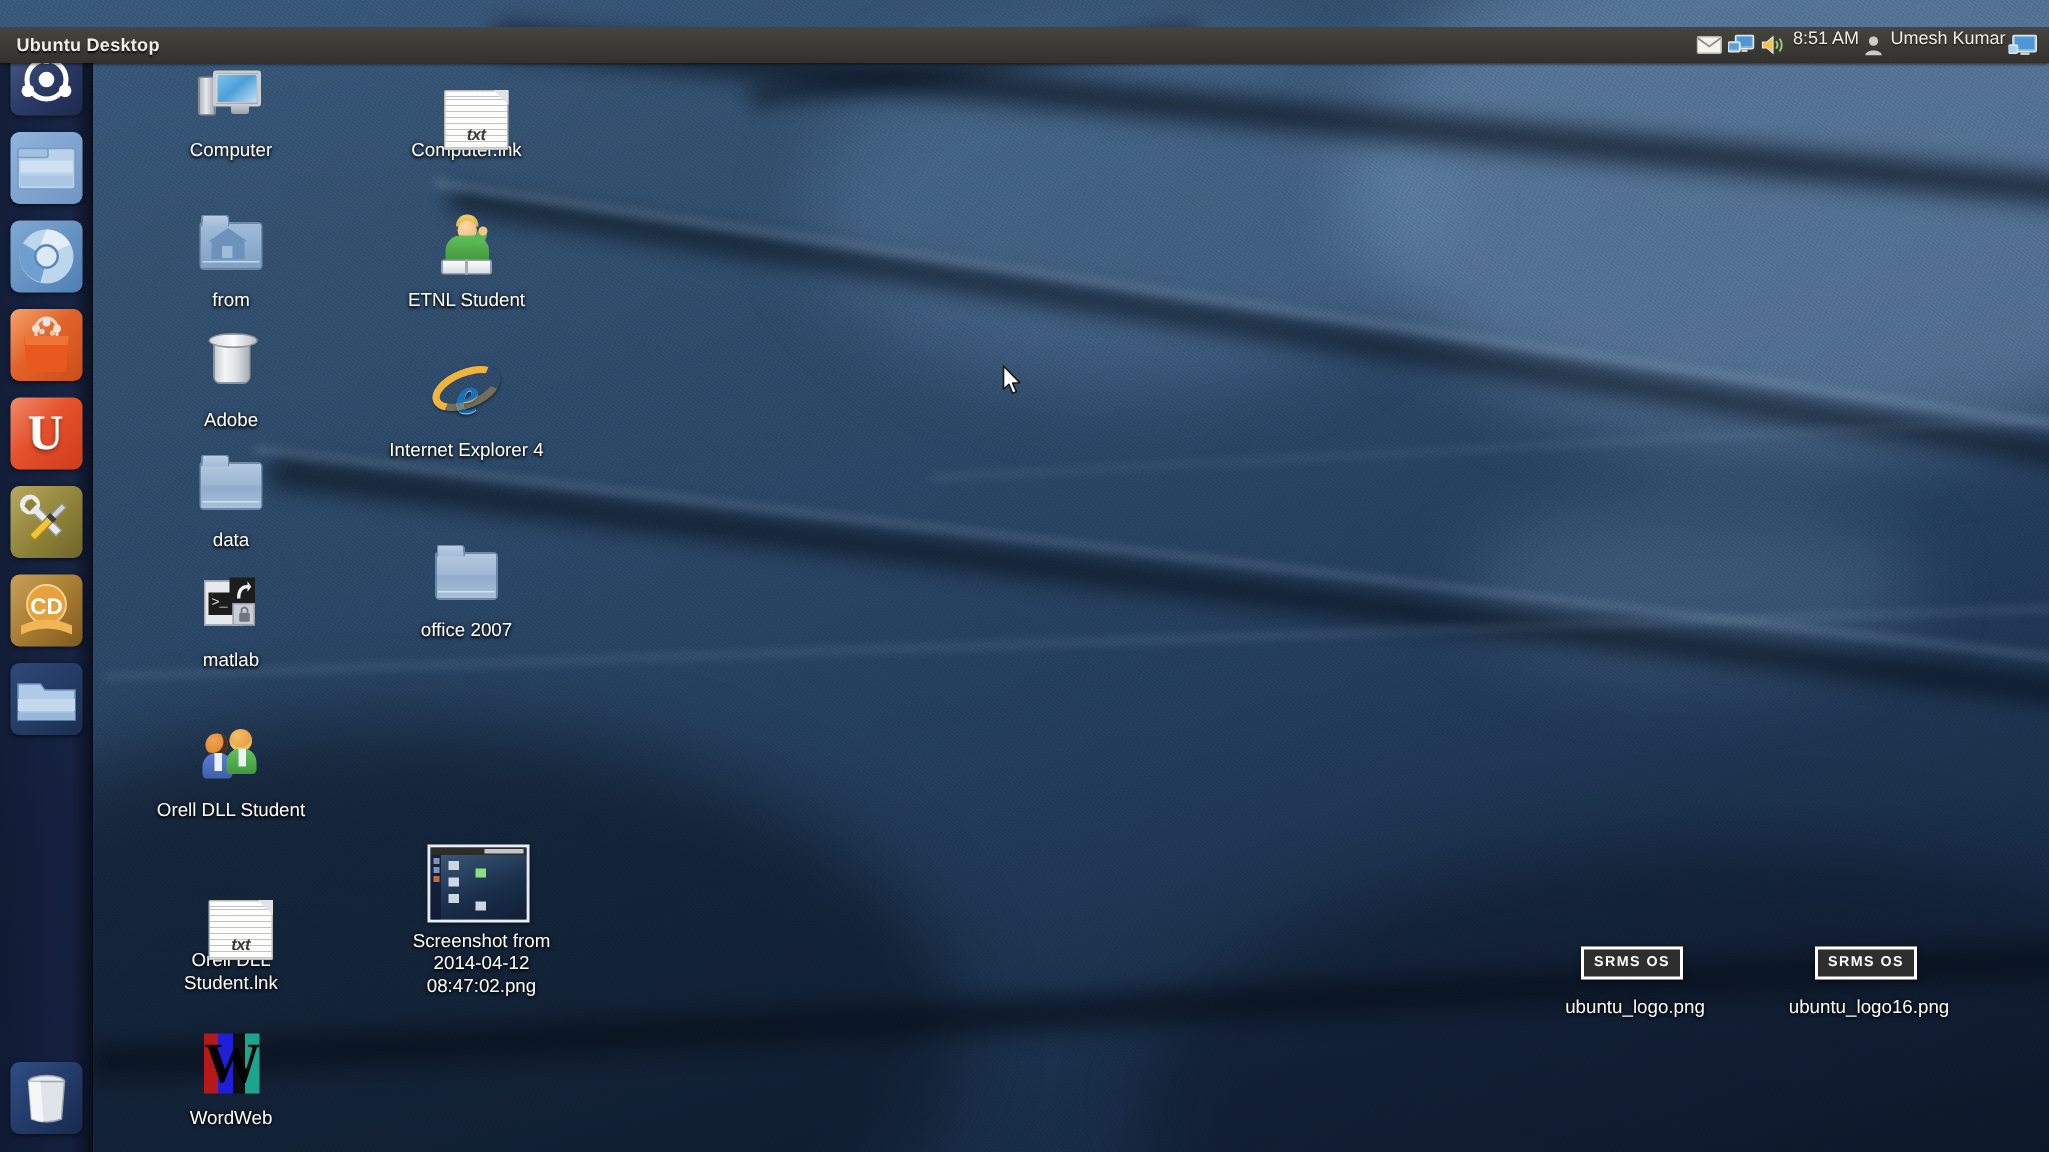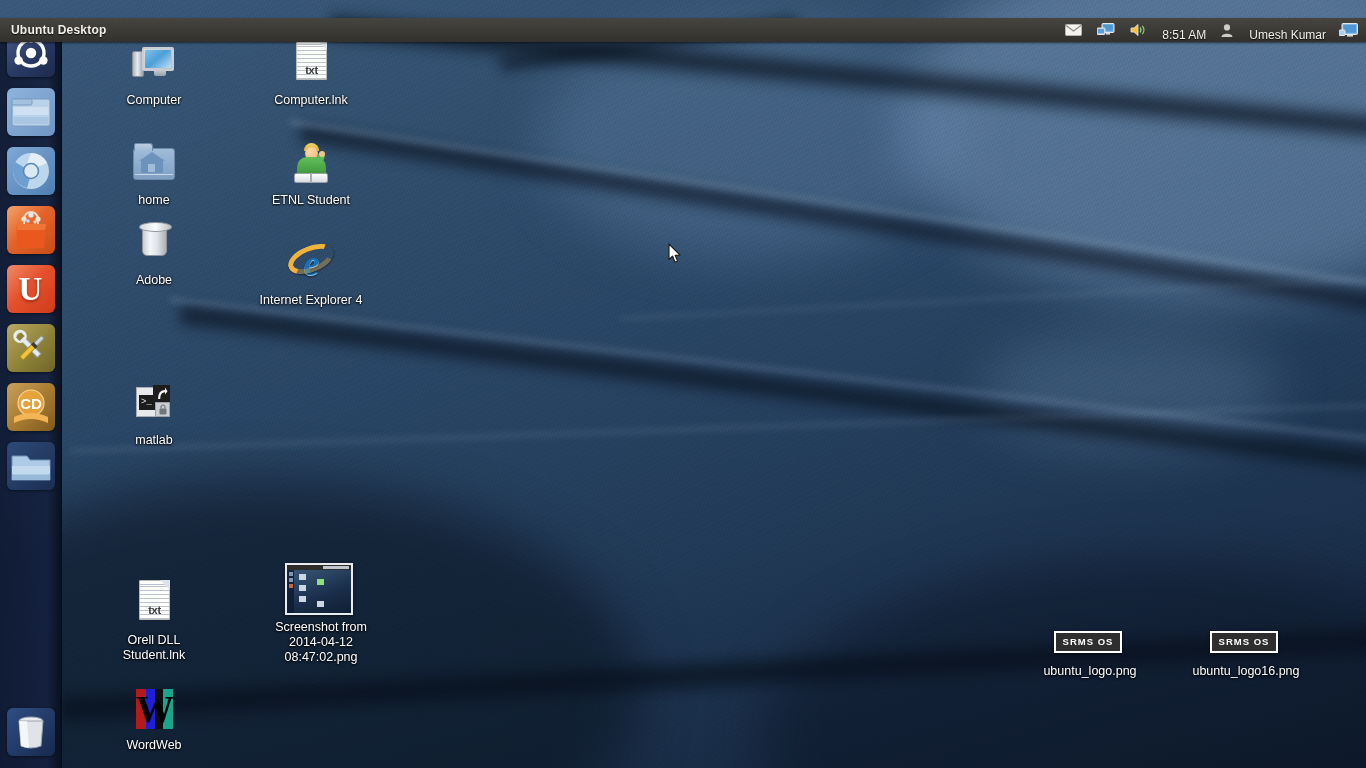--- a/index.html
+++ b/index.html
@@ -31,21 +31,21 @@
   .ridge { position:absolute; background:linear-gradient(to bottom, rgba(190,215,240,0) 0%, rgba(190,215,240,.55) 50%, rgba(190,215,240,0) 100%); filter:blur(3px); }
   .blob  { position:absolute; border-radius:50%; filter:blur(26px); }
 
   
   #panel { position:absolute; top:0; left:0; width:1366px; height:24px; z-index:40;
     background:linear-gradient(to bottom,#46443e 0%,#3d3b36 48%,#33312d 100%);
     box-shadow:0 1px 2px rgba(0,0,0,.55);
     display:flex; align-items:center;margin-top:18px; }
   #panel-title { color:#f2efe9; font-size:12px; font-weight:bold; margin-left:11px;
     text-shadow:0 1px 1px rgba(0,0,0,.8); letter-spacing:.2px; }
-  #tray { margin-left:auto; display:flex; align-items:flex-end; gap:11px; padding-right:6px; }
+  #tray { margin-left:auto; display:flex; align-items:flex-start; padding-right:6px; }
   .tray-item { display:flex; align-items:center; height:24px; padding:0 2px; }
   .tray-text { color:#f2efe9; font-size:12px; text-shadow:0 1px 1px rgba(0,0,0,.8); white-space:nowrap; }
   #clock { margin:0 2px; }
   #username { margin-left:3px; }
 
   
   #launcher { position:absolute; top:24px; left:0; width:62px; height:744px; z-index:35;
     background:linear-gradient(to right, rgba(16,26,52,.93) 0%, rgba(20,32,62,.90) 78%, rgba(9,15,30,.95) 100%);
     border-right:1px solid rgba(0,0,0,.55);
     display:flex; flex-direction:column; align-items:center; padding-top:5px; }
@@ -61,24 +61,24 @@
     text-shadow:0 1px 2px rgba(0,0,0,.95), 0 0 3px rgba(0,0,0,.85); word-wrap:break-word; }
 
   
   .folder { position:absolute; left:3px; top:8px; width:42px; height:32px; border-radius:2px 3px 3px 3px;
     background:linear-gradient(to bottom,#b4c9e0 0%,#9db7d4 46%,#8fabcb 52%,#a9c1da 100%);
     border:1px solid #6f8aa8; }
   .folder:before { content:""; position:absolute; left:0; top:-6px; width:17px; height:7px;
     background:linear-gradient(to bottom,#b9cde3,#a2bad6); border:1px solid #6f8aa8; border-bottom:none; border-radius:2px 3px 0 0; }
   .folder:after { content:""; position:absolute; left:1px; right:1px; bottom:4px; height:1px; background:rgba(255,255,255,.55); }
 
-  .doc { position:absolute; left:9px; top:0; width:31px; height:40px; background:#fdfdfb;
+  .doc { position:absolute; left:9px; top:20px; width:43px; height:40px; background:#fdfdfb;
     border:1px solid #b9b9b2; border-radius:1px;
     background-image:repeating-linear-gradient(to bottom, rgba(150,165,185,.65) 0px, rgba(150,165,185,.65) 1px, transparent 1px, transparent 4px);
-    background-position:0 5px; background-size:100% 100%; }
+    background-position:0 5px; background-size:100% 100%;font-style:italic; }
   .doc:after { content:""; position:absolute; right:-1px; top:-1px; border-width:0 10px 10px 0; border-style:solid;
     border-color:transparent #dfe3e8 transparent transparent; }
   .doc .txt { position:absolute; left:0; right:0; bottom:3px; text-align:center; font-size:11px;
     font-weight:bold; color:#3a3a3a; font-family:"Liberation Sans", sans-serif; letter-spacing:-.3px; }
 
   .trashcan { position:absolute; left:12px; top:5px; width:25px; height:31px; border-radius:3px 3px 5px 5px;
     background:linear-gradient(to right,#c8cdd2 0%,#f4f6f8 30%,#dfe3e7 62%,#aab0b7 100%);
     border:1px solid #8e949b; }
   .trashcan:before { content:""; position:absolute; left:-4px; top:-4px; width:31px; height:8px; border-radius:50%;
     background:linear-gradient(to right,#d5dade,#fafbfc,#b9bfc5); border:1px solid #8e949b; }
@@ -308,30 +308,36 @@
     </div>
     <div class="label">Computer</div>
   </div>
 
   <div class="dicon" style="left:95px;top:140px;">
     <div class="glyph">
       <span class="folder" style="background:linear-gradient(to bottom,#9fbcd9,#7fa0c4);"></span>
       <span class="house"></span>
       <span style="position:absolute;left:18px;top:24px;width:7px;height:8px;background:#9fbcd9;"></span>
     </div>
-    <div class="label">home</div>
+    <div class="label">from</div>
   </div>
 
   <div class="dicon" style="left:95px;top:220px;">
     <div class="glyph">
       <span class="trashcan"></span>
     </div>
     <div class="label">Adobe</div>
   </div>
 
+  <div class="dicon" style="left:95px;top:300px;">
+    <div class="glyph">
+        <span class="folder"></span>
+      </div>
+    <div class="label">data</div>
+  </div>
 
   <div class="dicon" style="left:95px;top:380px;">
     <div class="glyph">
       <div class="script">
         <span style="position:absolute;left:0;top:2px;width:26px;height:30px;background:#e7e9ec;border:1px solid #a8adb3;"></span>
         <span style="position:absolute;left:3px;top:10px;width:19px;height:15px;background:#1c1c1c;"></span>
         <span style="position:absolute;left:5px;top:13px;color:#e9e9e9;font-family:'Liberation Mono',monospace;font-size:9px;line-height:9px;">&gt;_</span>
         <span style="position:absolute;left:17px;top:0px;width:17px;height:17px;background:#1d1d1d;"></span>
         <svg style="position:absolute;left:20px;top:2px;" width="12" height="13" viewBox="0 0 12 13" aria-hidden="true">
           <path d="M2 12 Q2 3 9 3 L9 0.5 L11.5 4.2 L9 7.5 L9 5.2 Q4.2 5.2 4.2 12 Z" fill="#f1f3f5"></path>
@@ -339,20 +345,33 @@
         <span style="position:absolute;left:19px;top:17px;width:15px;height:15px;background:#c9ced4;border:1px solid #9aa0a6;"></span>
         <svg style="position:absolute;left:22px;top:19px;" width="10" height="11" viewBox="0 0 10 11" aria-hidden="true">
           <rect x="1.5" y="4.5" width="7" height="6" rx="1" fill="#6f767d"></rect>
           <path d="M3 4.5 V3 A2 2 0 0 1 7 3 V4.5" fill="none" stroke="#6f767d" stroke-width="1.2"></path>
         </svg>
       </div>
     </div>
     <div class="label">matlab</div>
   </div>
 
+  <div class="dicon" style="left:95px;top:480px;">
+    <div class="glyph">
+      <div class="people">
+        <span class="p-head" style="left:2px;top:3px;background:radial-gradient(circle at 35% 30%,#f0a352,#d9771f);box-shadow:-3px -2px 0 0 #4a2d1a inset;"></span>
+        <span class="p-body" style="left:0px;top:16px;background:linear-gradient(to bottom,#5a7fd6,#3f5fae);"></span>
+        <span class="p-head" style="left:18px;top:0px;background:radial-gradient(circle at 35% 30%,#f5bc6a,#e0902c);box-shadow:0 -3px 0 0 #e8c157 inset;"></span>
+        <span class="p-body" style="left:16px;top:13px;background:linear-gradient(to bottom,#66c060,#3f9a3c);"></span>
+        <span style="position:absolute;left:24px;top:13px;width:5px;height:12px;background:#eef2f5;"></span>
+        <span style="position:absolute;left:8px;top:16px;width:5px;height:12px;background:#eef2f5;"></span>
+      </div>
+    </div>
+    <div class="label">Orell DLL Student</div>
+  </div>
 
   <div class="dicon" style="left:95px;top:580px;">
     <div class="glyph">
       <div class="doc">
           <span class="txt">txt</span>
         </div>
     </div>
     <div class="label">Orell DLL Student.lnk</div>
   </div>
 
@@ -388,20 +407,26 @@
   </div>
 
   <div class="dicon" style="left:252px;top:240px;">
     <div class="glyph">
       <span class="ie">e</span>
         <span class="ie-ring"></span>
     </div>
     <div class="label">Internet Explorer 4</div>
   </div>
 
+  <div class="dicon" style="left:252px;top:360px;">
+    <div class="glyph">
+        <span class="folder"></span>
+      </div>
+    <div class="label">office 2007</div>
+  </div>
 
 
   <div class="dicon" style="left:262px;top:565px;width:118px;">
     <div class="glyph" style="width:64px;height:50px;">
       <div class="thumb">
         <div style="position:absolute;inset:0;background:linear-gradient(160deg,#3e5f80,#1a2f4b 60%,#101f33);"></div>
         <div style="position:absolute;left:0;top:0;width:100%;height:5px;background:#2e2c28;"></div>
         <div style="position:absolute;right:2px;top:1px;width:26px;height:3px;background:#bfc6cf;"></div>
         <div style="position:absolute;left:0;top:5px;width:7px;height:43px;background:rgba(16,26,52,.85);"></div>
         <div style="position:absolute;left:1.5px;top:7px;width:4px;height:4px;background:#7f95b8;"></div>

